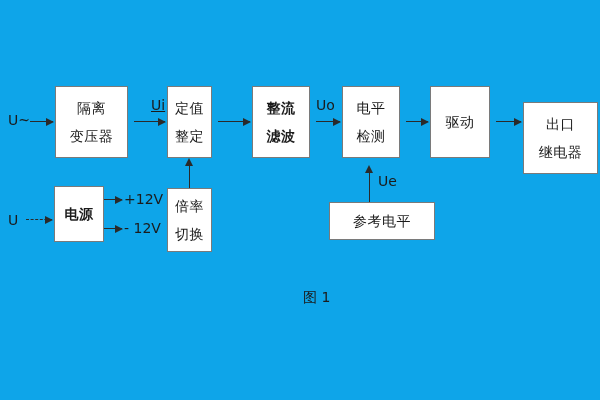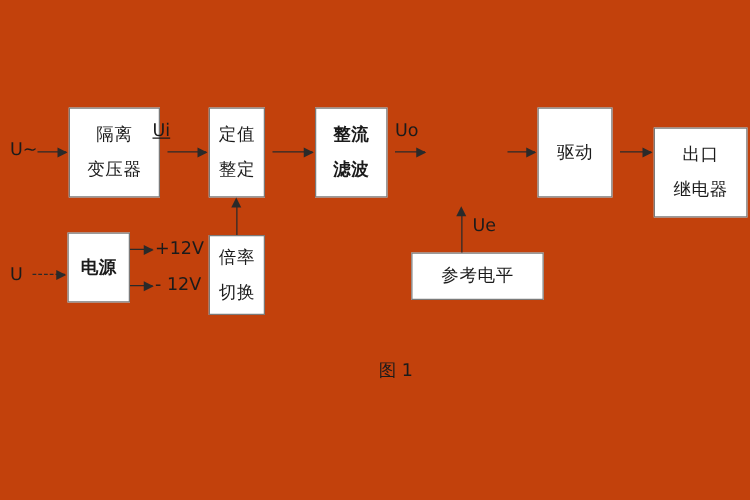--- a/index.html
+++ b/index.html
@@ -8,21 +8,21 @@
     padding: 0;
     background: #ffffff;
   }
   body {
     font-family: "DejaVu Sans", "Liberation Sans", sans-serif;
   }
   #canvas {
     position: relative;
     width: 600px;
     height: 400px;
-    background: #c2410c;
+    background: #0ea5e9;
     overflow: hidden;
   }
   .box {
     position: absolute;
     box-sizing: border-box;
     border: 1px solid #7a7a7a;
     background: #ffffff;
     display: flex;
     flex-direction: column;
     align-items: center;
@@ -104,20 +104,24 @@
   <div class="box" style="left:167px; top:86px; width:45px; height:72px;">
     <span class="line">定值</span>
     <span class="line">整定</span>
   </div>
 
   <div class="box" style="left:252px; top:86px; width:58px; height:72px;font-weight:bold;">
     <span class="line">整流</span>
     <span class="line">滤波</span>
   </div>
 
+  <div class="box" style="left:342px; top:86px; width:58px; height:72px;">
+    <span class="line">电平</span>
+    <span class="line">检测</span>
+  </div>
 
   <div class="box single" style="left:430px; top:86px; width:60px; height:72px;">
     <span class="line">驱动</span>
   </div>
 
   <div class="box" style="left:523px; top:102px; width:75px; height:72px;">
     <span class="line">出口</span>
     <span class="line">继电器</span>
   </div>
 
@@ -131,21 +135,21 @@
   </div>
 
   <div class="box single" style="left:329px; top:202px; width:106px; height:38px;">
     <span class="line">参考电平</span>
   </div>
 
   <div class="label" style="left:8px; top:113px;">U~</div>
 
   <div class="label" style="left:8px; top:213px;">U</div>
 
-  <div class="label" style="left:122px; top:98px;text-decoration:underline;">Ui</div>
+  <div class="label" style="left:151px; top:98px;text-decoration:underline;">Ui</div>
 
   <div class="label" style="left:316px; top:98px;">Uo</div>
 
   <div class="label" style="left:378px; top:174px;">Ue</div>
 
   <div class="label" style="left:124px; top:192px;">+12V</div>
 
   <div class="label" style="left:124px; top:221px;">- 12V</div>
 
   <div class="h-arrow" style="left:30px; top:121px; width:23px;"></div>

